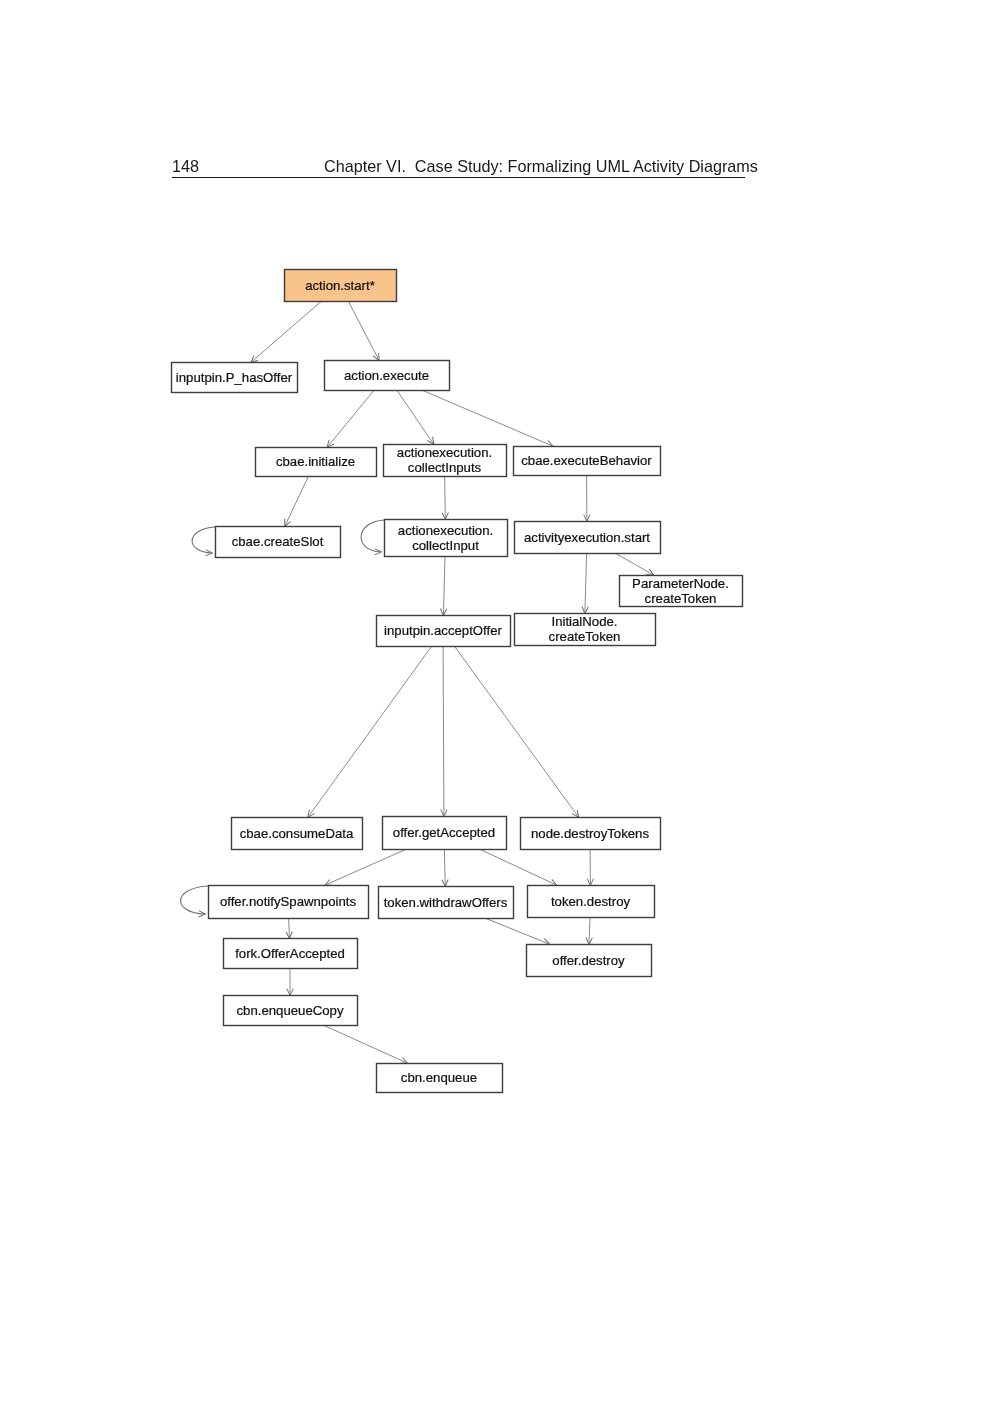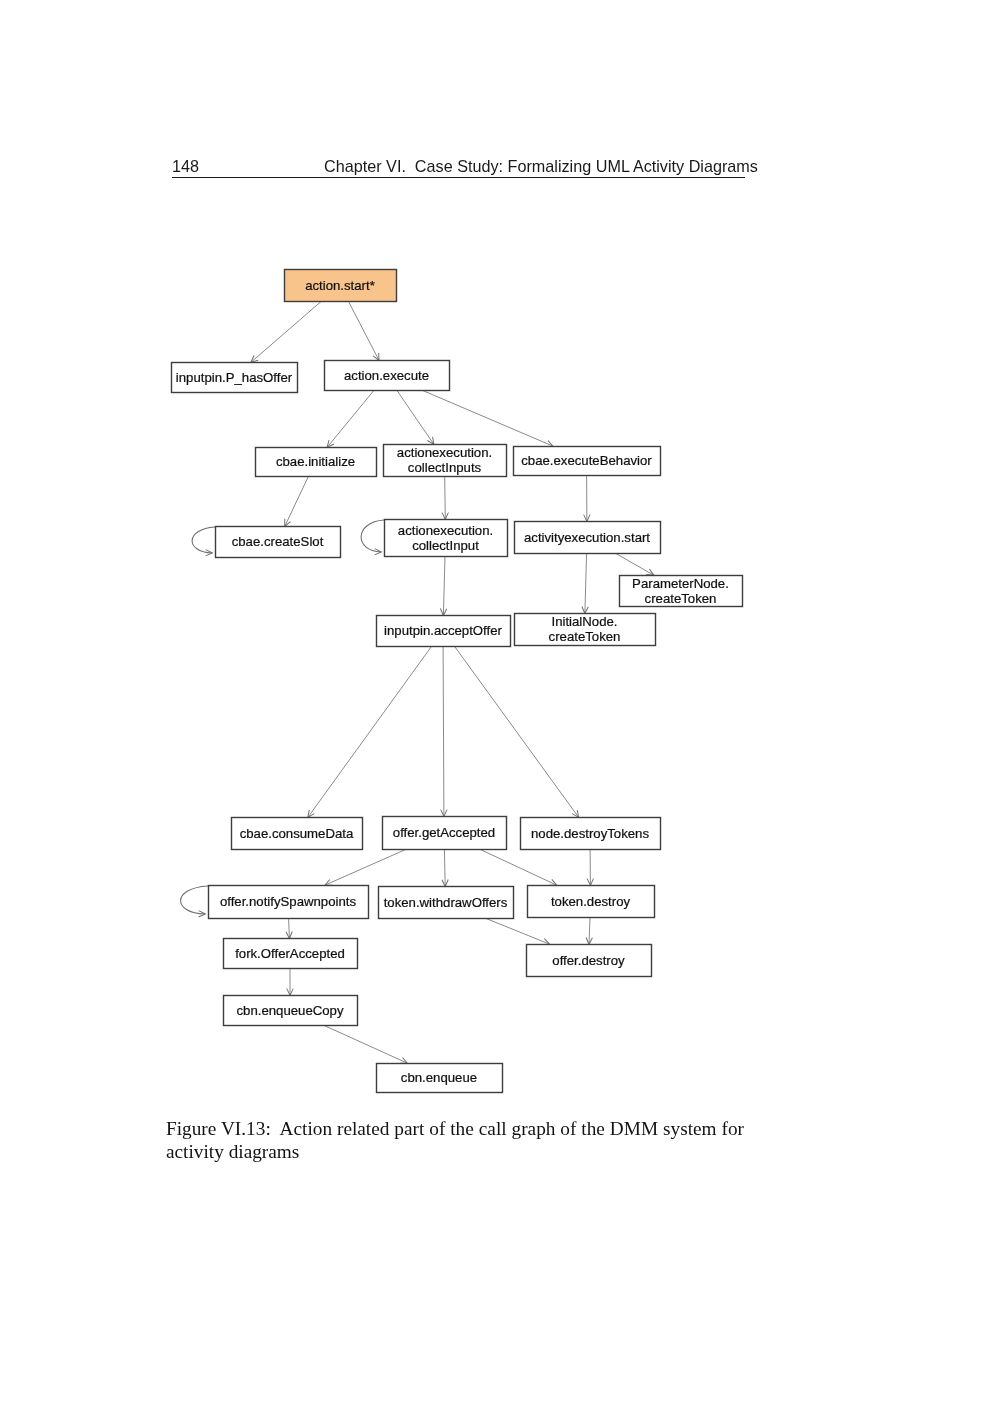--- a/index.html
+++ b/index.html
@@ -95,14 +95,13 @@
 <rect x="223.5" y="938.5" width="134" height="30" fill="white" stroke="#3c3c3c" stroke-width="1.4"></rect>
 <text x="290.0" y="957.6" text-anchor="middle" font-size="13.2" fill="#111" stroke="#111" stroke-width="0.22">fork.OfferAccepted</text>
 <rect x="526.5" y="944.5" width="125" height="32" fill="white" stroke="#3c3c3c" stroke-width="1.4"></rect>
 <text x="588.5" y="964.6" text-anchor="middle" font-size="13.2" fill="#111" stroke="#111" stroke-width="0.22">offer.destroy</text>
 <rect x="223.5" y="995.5" width="134" height="30" fill="white" stroke="#3c3c3c" stroke-width="1.4"></rect>
 <text x="290.0" y="1014.6" text-anchor="middle" font-size="13.2" fill="#111" stroke="#111" stroke-width="0.22">cbn.enqueueCopy</text>
 <rect x="376.5" y="1063.5" width="126" height="29" fill="white" stroke="#3c3c3c" stroke-width="1.4"></rect>
 <text x="439.0" y="1082.1" text-anchor="middle" font-size="13.2" fill="#111" stroke="#111" stroke-width="0.22">cbn.enqueue</text>
 </g>
 </svg>
-  <div id="caption">Figure VI.13:&nbsp; Action related part of the call graph of the DMM system for activity diagrams</div>
 </div>
 
 </body></html>

